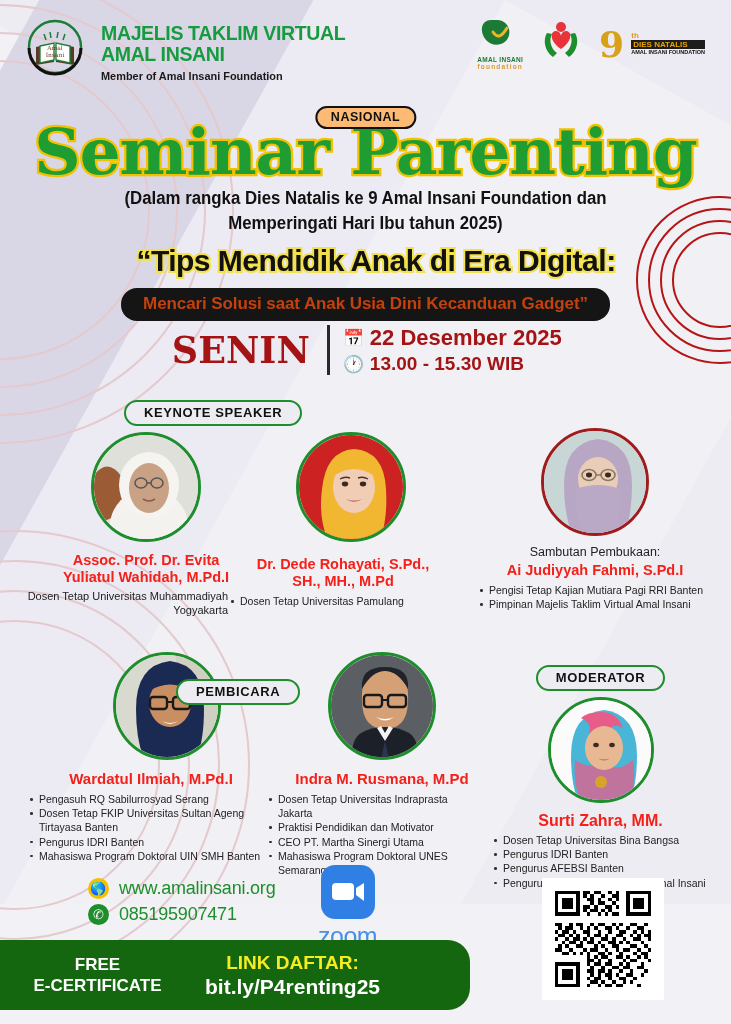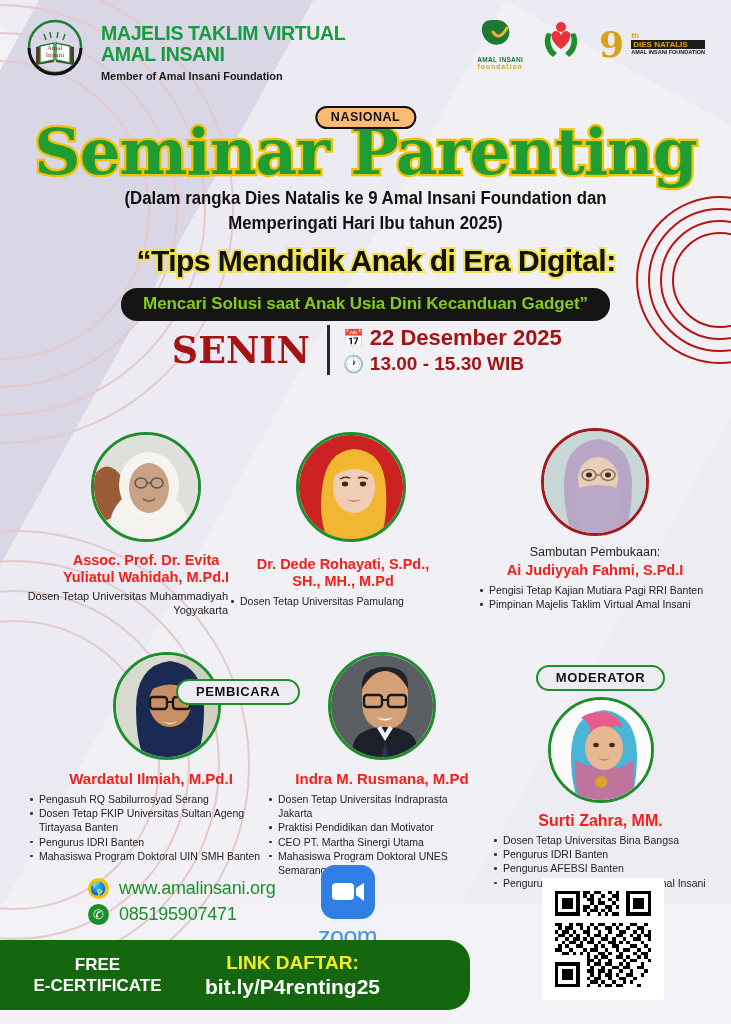--- a/index.html
+++ b/index.html
@@ -116,21 +116,21 @@
     font-family: "Liberation Sans Narrow","Liberation Sans", sans-serif;
     font-weight: bold; font-size: 30px; letter-spacing: -0.5px;
     color: #111;
     -webkit-text-stroke: 4px #f2e14a;
     paint-order: stroke fill;
     white-space: nowrap;
     padding-left: 21px;
   }
   .theme-line2 {
     display: inline-block; margin-top: 10px;
-    background: #151515; color: #84cc16; border-radius: 16px;
+    background: #151515; color: #c2410c; border-radius: 16px;
     padding: 6px 22px 7px;
     font-family: "Liberation Sans Narrow","Liberation Sans", sans-serif;
     font-weight: bold; font-size: 17px; letter-spacing: -0.1px;
   }
 
   
   .date-row {
     position: absolute; top: 325px; left: 0; width: 731px;
     display: flex; justify-content: center; align-items: center; gap: 14px;
     z-index: 15;
@@ -321,20 +321,23 @@
         <span class="icn">📅</span>
         <span>22 Desember 2025</span>
       </div>
       <div class="date-line d2">
         <span class="icn">🕐</span>
         <span>13.00 - 15.30 WIB</span>
       </div>
     </div>
   </div>
 
+  <div style="position:absolute;left:124px;top:400px;z-index:16;">
+    <span class="pill">KEYNOTE SPEAKER</span>
+  </div>
 
   <div style="position:absolute;left:41px;top:432px;z-index:16;">
     <div class="photo ph-green" style="width:110px;height:110px;margin:0 auto;">
       <svg width="110" height="110" viewBox="0 0 110 110">
         <rect width="110" height="110" fill="#dfe0da"></rect>
         <path d="M0 40 q14 -18 28 2 q6 26 -8 40 L0 90 Z" fill="#9a5b35"></path>
         <ellipse cx="55" cy="95" rx="40" ry="42" fill="#f3f2ef"></ellipse>
         <ellipse cx="55" cy="50" rx="30" ry="33" fill="#f5f4f1"></ellipse>
         <ellipse cx="55" cy="53" rx="20" ry="25" fill="#c9a184"></ellipse>
         <ellipse cx="47" cy="48" rx="6" ry="5" fill="none" stroke="#555" stroke-width="1.5"></ellipse>

